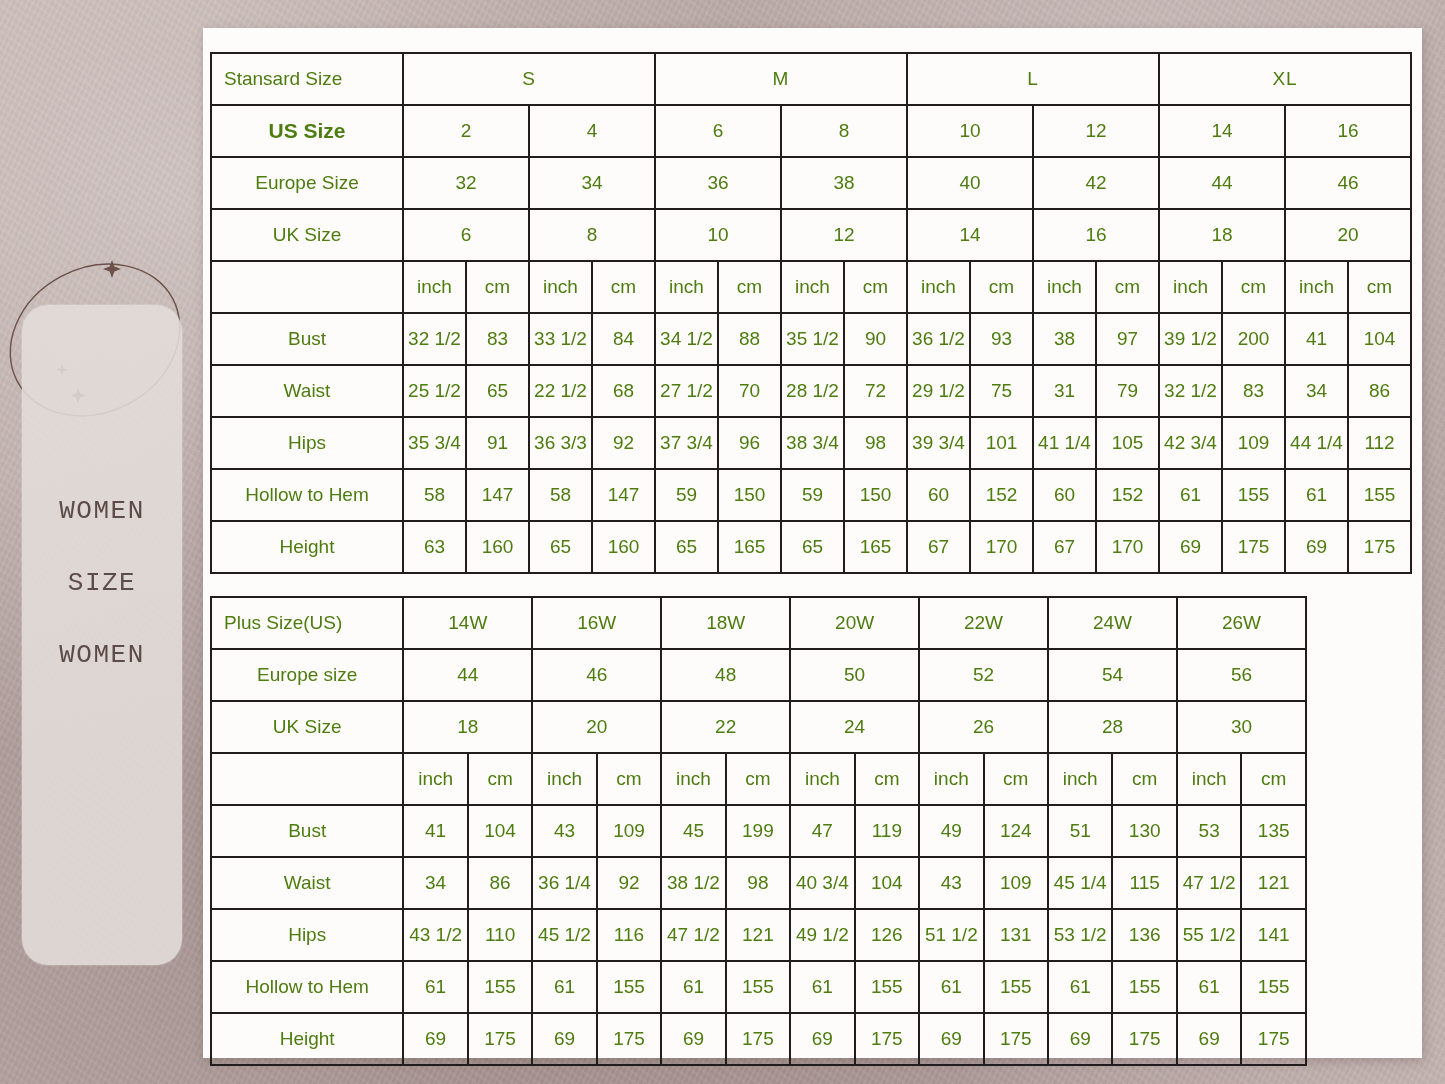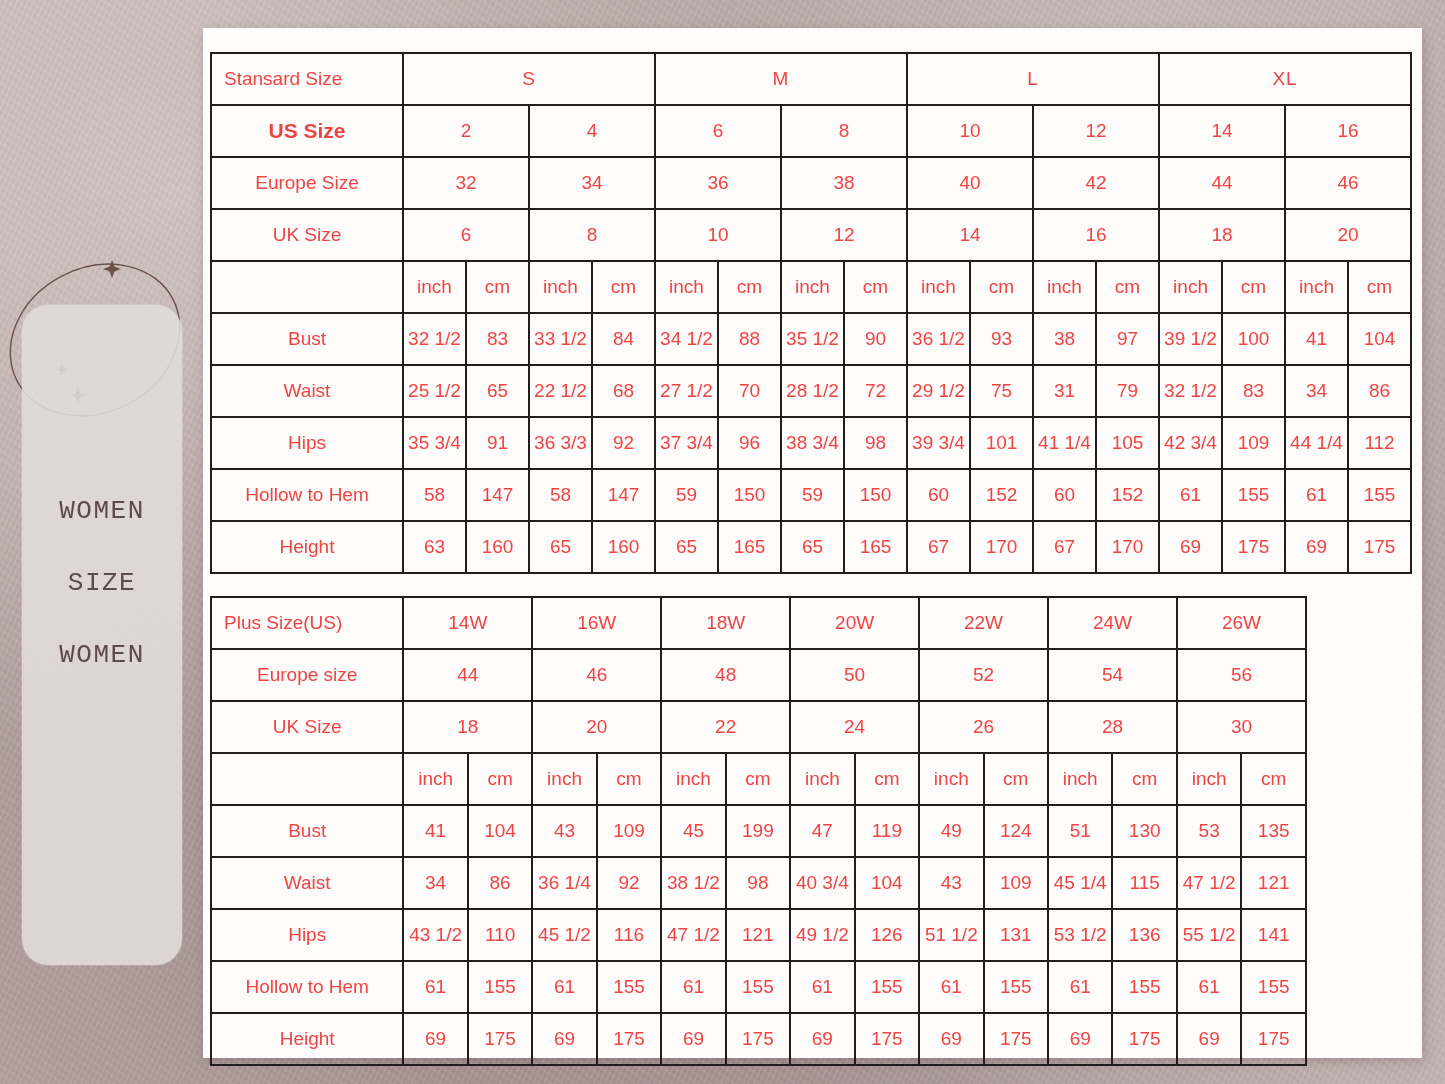--- a/index.html
+++ b/index.html
@@ -85,21 +85,21 @@
     width: 1219px;
     height: 1030px;
     background: #fdfcfa;
     box-shadow: 2px 3px 10px rgba(70,55,53,0.25);
   }
 
   table.size-table {
     border-collapse: collapse;
     table-layout: fixed;
     font-family: "Liberation Sans", sans-serif;
-    color: #ef4444;
+    color: #4d7c0f;
   }
   table.size-table td, table.size-table th {
     border: 2px solid #211d1c;
     text-align: center;
     vertical-align: middle;
     font-size: 19px;
     font-weight: 400;
     padding: 0;
     overflow: hidden;
     white-space: nowrap;
@@ -242,21 +242,21 @@
         <td>84</td>
         <td>34 1/2</td>
         <td>88</td>
         <td>35 1/2</td>
         <td>90</td>
         <td>36 1/2</td>
         <td>93</td>
         <td>38</td>
         <td>97</td>
         <td>39 1/2</td>
-        <td>100</td>
+        <td>200</td>
         <td>41</td>
         <td>104</td>
       </tr>
 
       <tr class="r-h">
         <td class="rowlabel">Waist</td>
         <td>25 1/2</td>
         <td>65</td>
         <td>22 1/2</td>
         <td>68</td>

